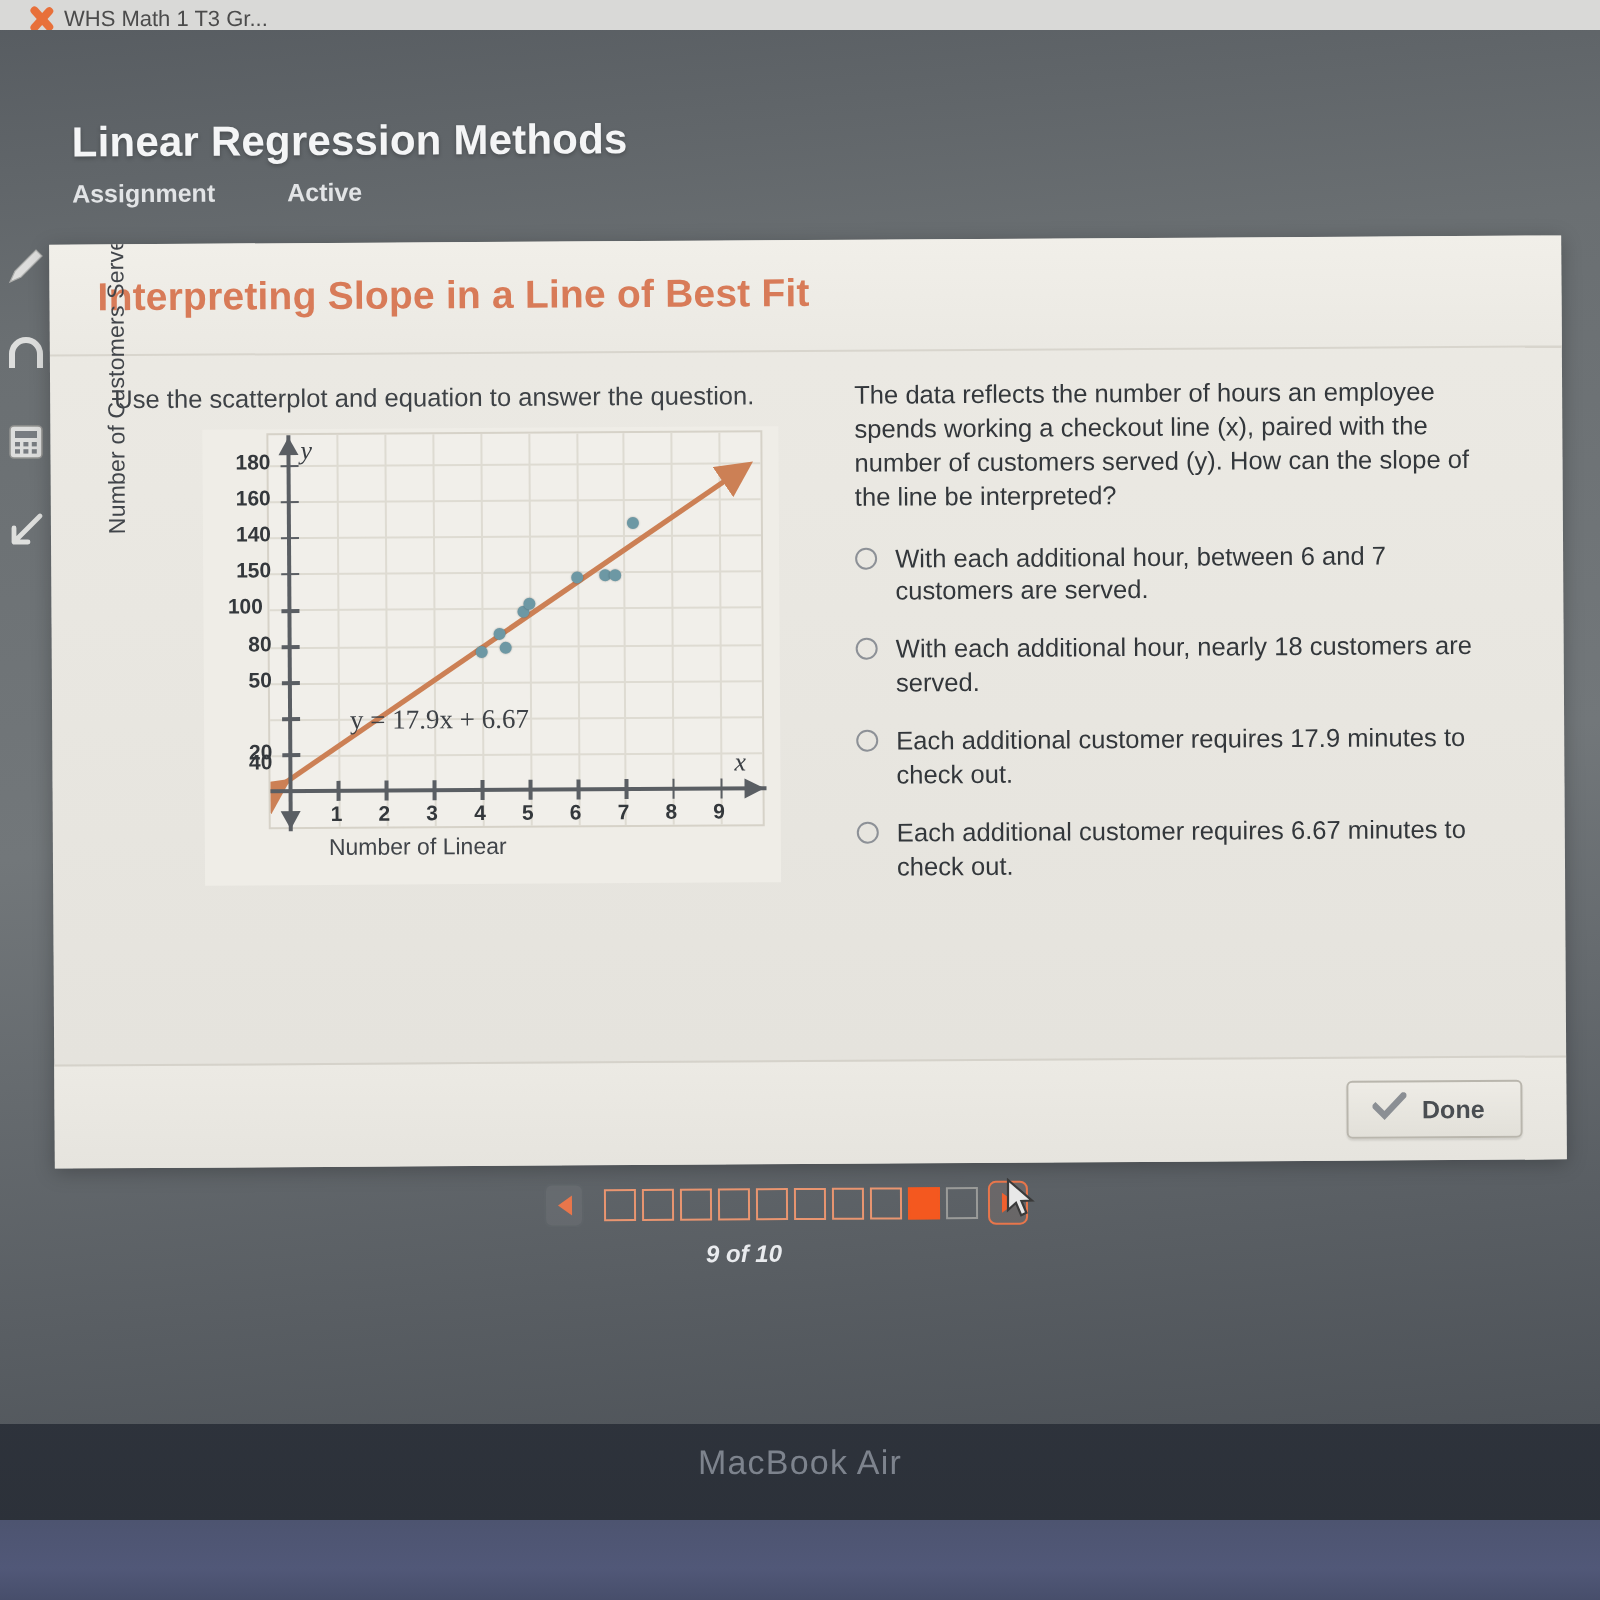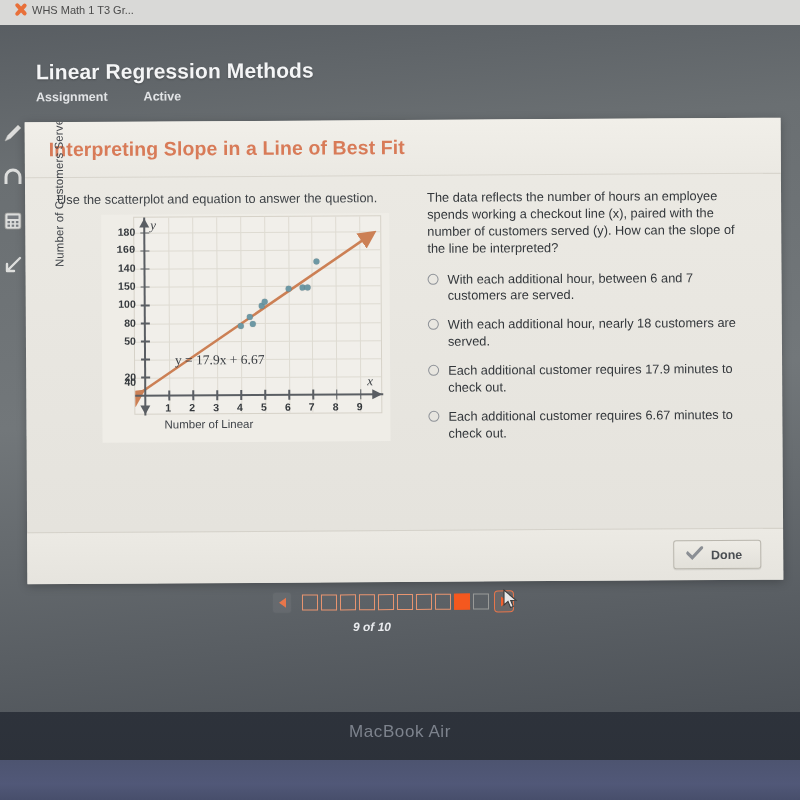--- a/index.html
+++ b/index.html
@@ -27,21 +27,21 @@
     text-align:center; color:#7d838d; font-size:17px;
     letter-spacing:.6px; font-family:"Liberation Sans", sans-serif;
   }
   #desk-bottom {
     position:absolute; left:0; top:760px; width:800px; height:40px;
     background:linear-gradient(180deg,#4d5470 0%,#515878 60%,#474e6b 100%);
   }
 
   
   #browser-tabstrip {
-    position:absolute; left:0; top:0; width:800px; height:25px;
+    position:absolute; left:0; top:0; width:800px; height:15px;
     background:#d9d9d7;
     overflow:hidden;
   }
   #tab {
     position:absolute; left:14px; top:-6px;
     height:22px; display:flex; align-items:flex-end; gap:5px;
     color:#4b4b4b; font-size:11px; white-space:nowrap;
   }
   #tab-icon {
     width:13px; height:13px; position:relative; flex:none;
@@ -399,24 +399,24 @@
                 <div class="axis-var" style="left: 16px; top: 0px;">y</div>
                 <div class="axis-var" style="left: 232px; top: 157px;">x</div>
               </div>
             <div id="equation" style="left: 39.8969px; top: 134.6px;">y = 17.9x + 6.67</div>
           </div>
           <div id="tick-label-layer">
               <div class="ytick-label" style="left: 8px; top: 155.895px;">20</div>
               <div class="ytick-label" style="left: 8px; top: 137.789px; margin-top: 23px;">40</div>
               <div class="ytick-label" style="left: 8px; top: 119.684px;">50</div>
               <div class="ytick-label" style="left: 8px; top: 101.579px;">80</div>
-              <div class="ytick-label" style="left: 8px; top: 83.4737px;">100</div>
+              <div class="ytick-label" style="left: 8px; top: 83.4737px; text-align: center;">100</div>
               <div class="ytick-label" style="left: 8px; top: 65.3684px;">150</div>
               <div class="ytick-label" style="left: 8px; top: 47.2632px; text-align: right;">140</div>
-              <div class="ytick-label" style="left: 8px; top: 29.1579px; font-family: Liberation Mono, monospace;">160</div>
+              <div class="ytick-label" style="left: 8px; top: 29.1579px;">160</div>
               <div class="ytick-label" style="left: 8px; top: 11.0526px;">180</div>
               <div class="xtick-label" style="left: 59.9175px; top: 187px;">1</div>
               <div class="xtick-label" style="left: 83.8351px; top: 187px;">2</div>
               <div class="xtick-label" style="left: 107.753px; top: 187px;">3</div>
               <div class="xtick-label" style="left: 131.67px; top: 187px;">4</div>
               <div class="xtick-label" style="left: 155.588px; top: 187px;">5</div>
               <div class="xtick-label" style="left: 179.505px; top: 187px;">6</div>
               <div class="xtick-label" style="left: 203.423px; top: 187px;">7</div>
               <div class="xtick-label" style="left: 227.34px; top: 187px;">8</div>
               <div class="xtick-label" style="left: 251.258px; top: 187px;">9</div>

